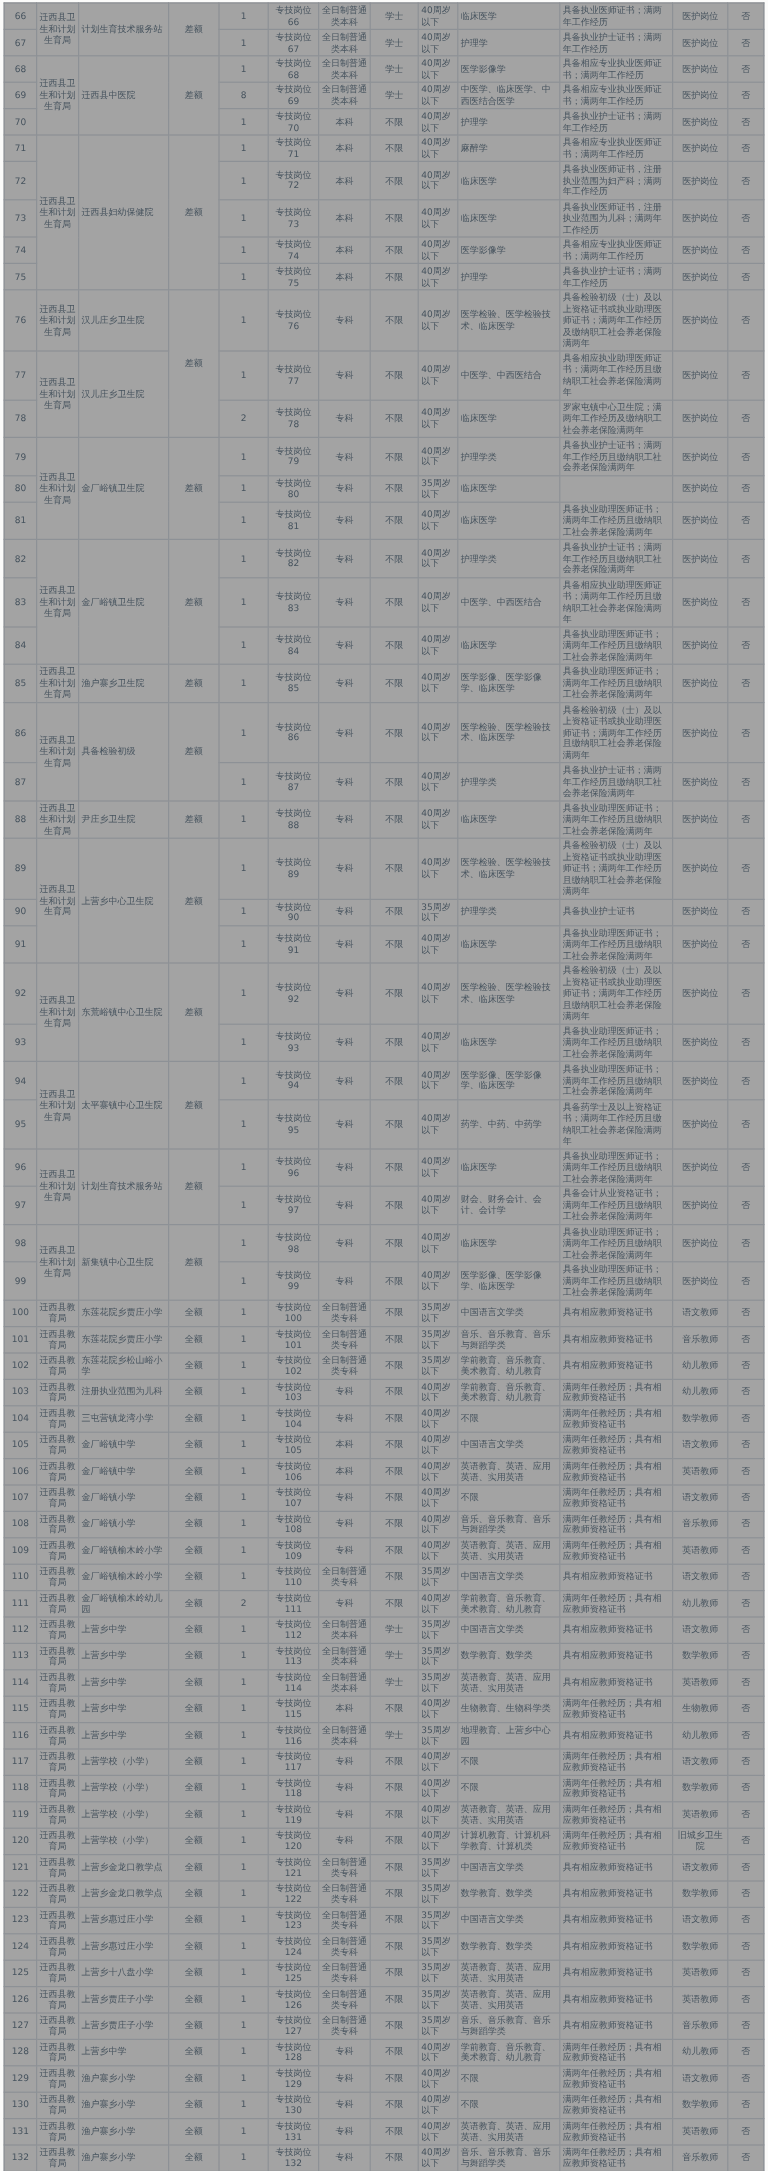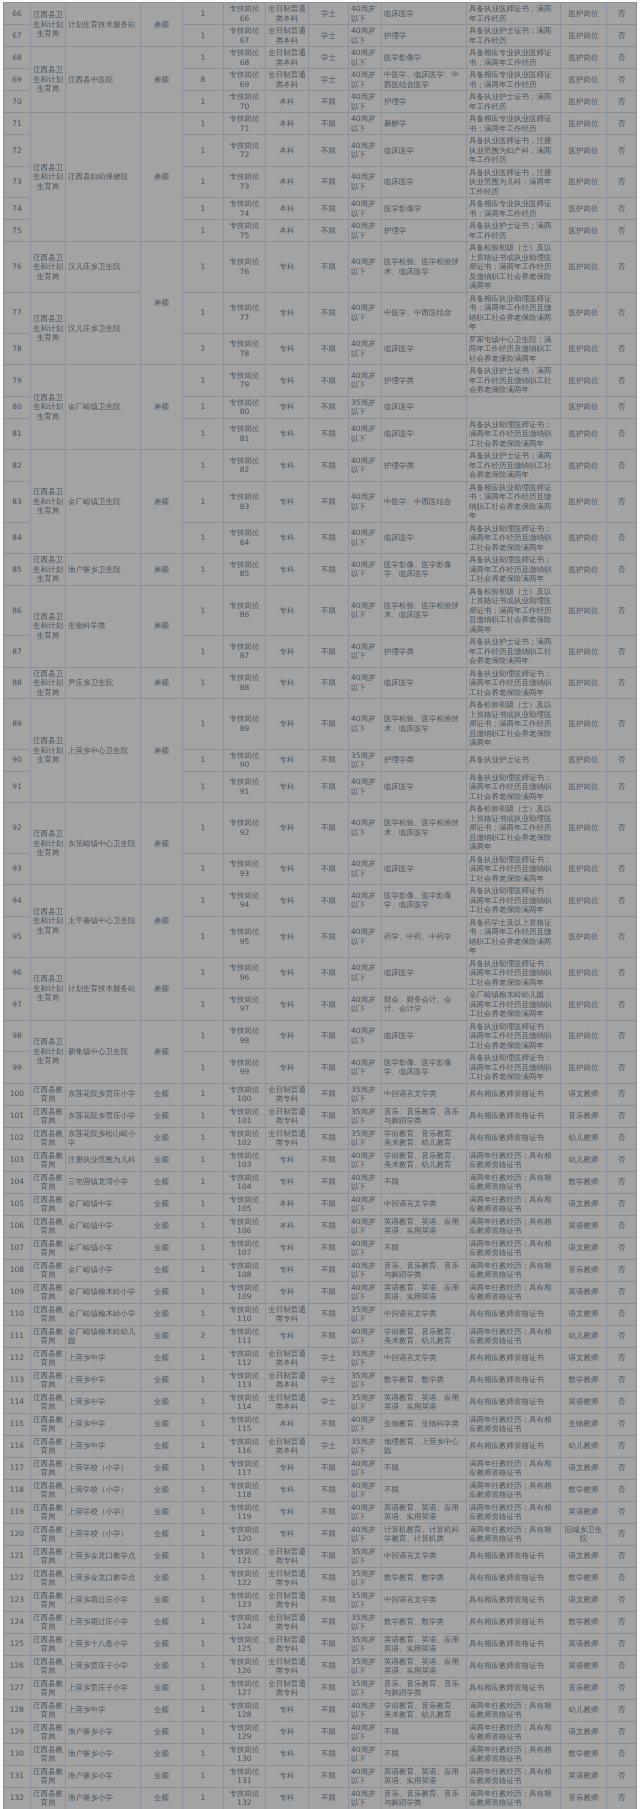--- a/index.html
+++ b/index.html
@@ -315,21 +315,21 @@
           <td class="c7">不限</td>
           <td class="c8">40周岁以下</td>
           <td class="c9">医学影像、医学影像学、临床医学</td>
           <td class="c10">具备执业助理医师证书；满两年工作经历且缴纳职工社会养老保险满两年</td>
           <td class="c11">医护岗位</td>
           <td class="c12">否</td>
         </tr>
         <tr>
           <td class="c0">86</td>
           <td class="c1" rowspan="2">迁西县卫生和计划生育局</td>
-          <td class="c2" rowspan="2">生物科学类</td>
+          <td class="c2" rowspan="2">具备检验初级</td>
           <td class="c3" rowspan="2">差额</td>
           <td class="c4">1</td>
           <td class="c5">专技岗位
 86</td>
           <td class="c6">专科</td>
           <td class="c7">不限</td>
           <td class="c8">40周岁以下</td>
           <td class="c9">医学检验、医学检验技术、临床医学</td>
           <td class="c10">具备检验初级（士）及以上资格证书或执业助理医师证书；满两年工作经历且缴纳职工社会养老保险满两年</td>
           <td class="c11">医护岗位</td>
@@ -482,21 +482,21 @@
         </tr>
         <tr>
           <td class="c0">97</td>
           <td class="c4">1</td>
           <td class="c5">专技岗位
 97</td>
           <td class="c6">专科</td>
           <td class="c7">不限</td>
           <td class="c8">40周岁以下</td>
           <td class="c9">财会、财务会计、会计、会计学</td>
-          <td class="c10">金厂峪镇榆木岭幼儿园；满两年工作经历且缴纳职工社会养老保险满两年</td>
+          <td class="c10">具备会计从业资格证书；满两年工作经历且缴纳职工社会养老保险满两年</td>
           <td class="c11">医护岗位</td>
           <td class="c12">否</td>
         </tr>
         <tr>
           <td class="c0">98</td>
           <td class="c1" rowspan="2">迁西县卫生和计划生育局</td>
           <td class="c2" rowspan="2">新集镇中心卫生院</td>
           <td class="c3" rowspan="2">差额</td>
           <td class="c4">1</td>
           <td class="c5">专技岗位

